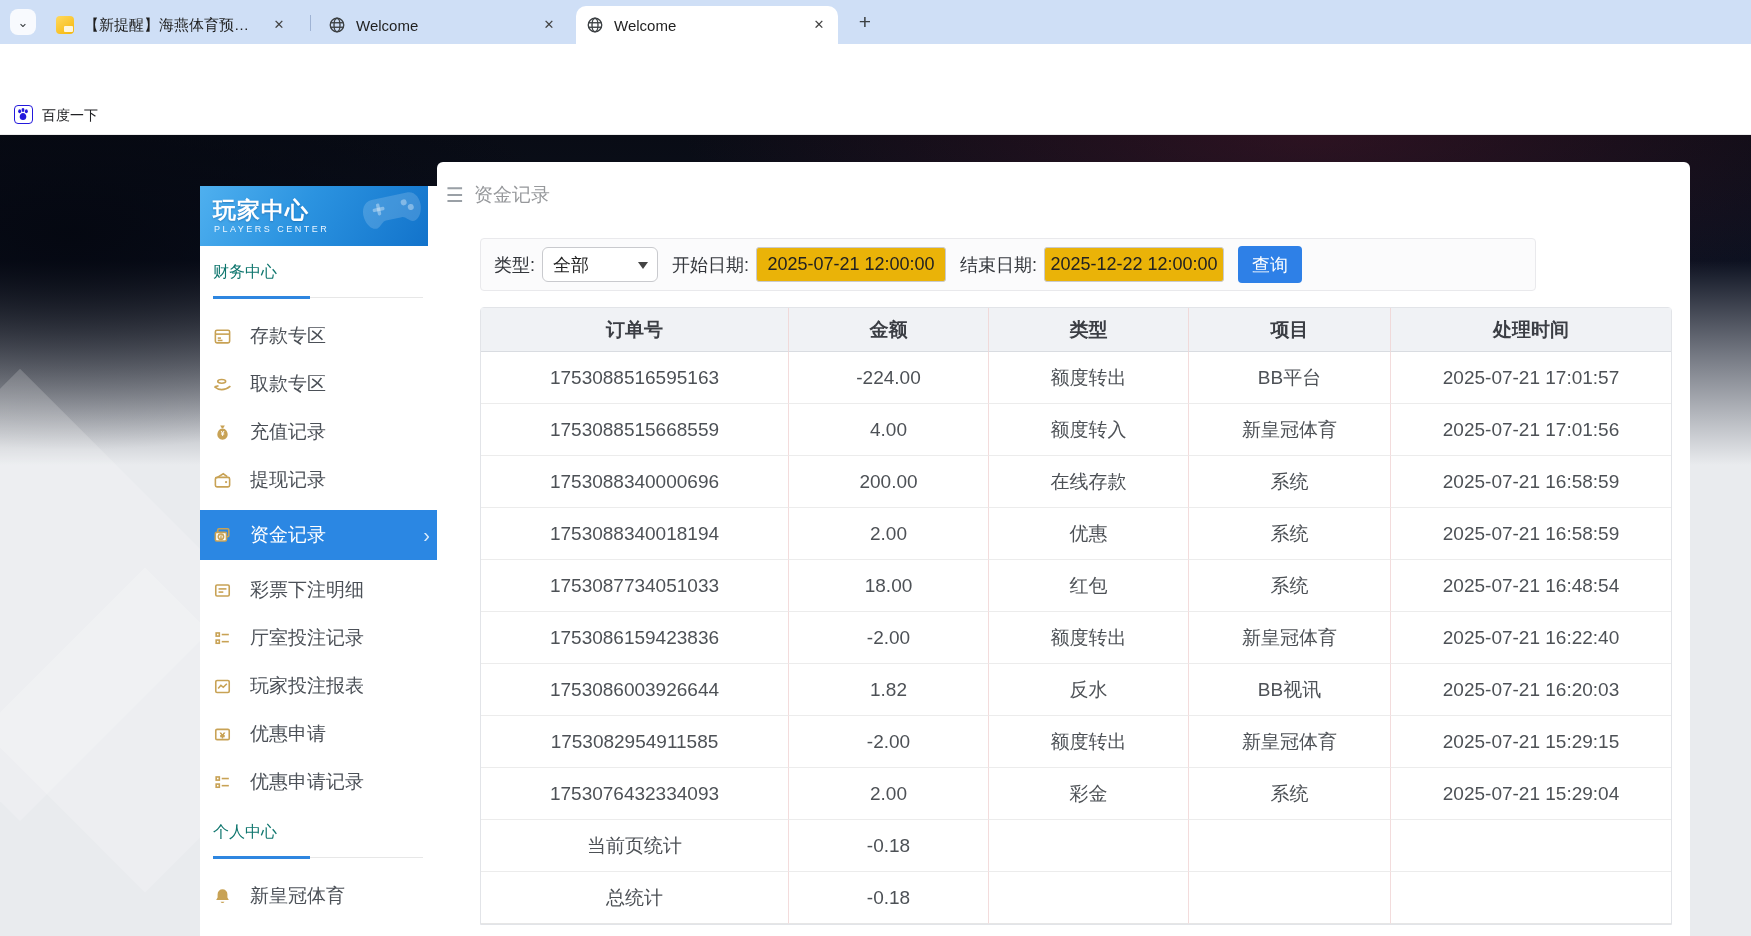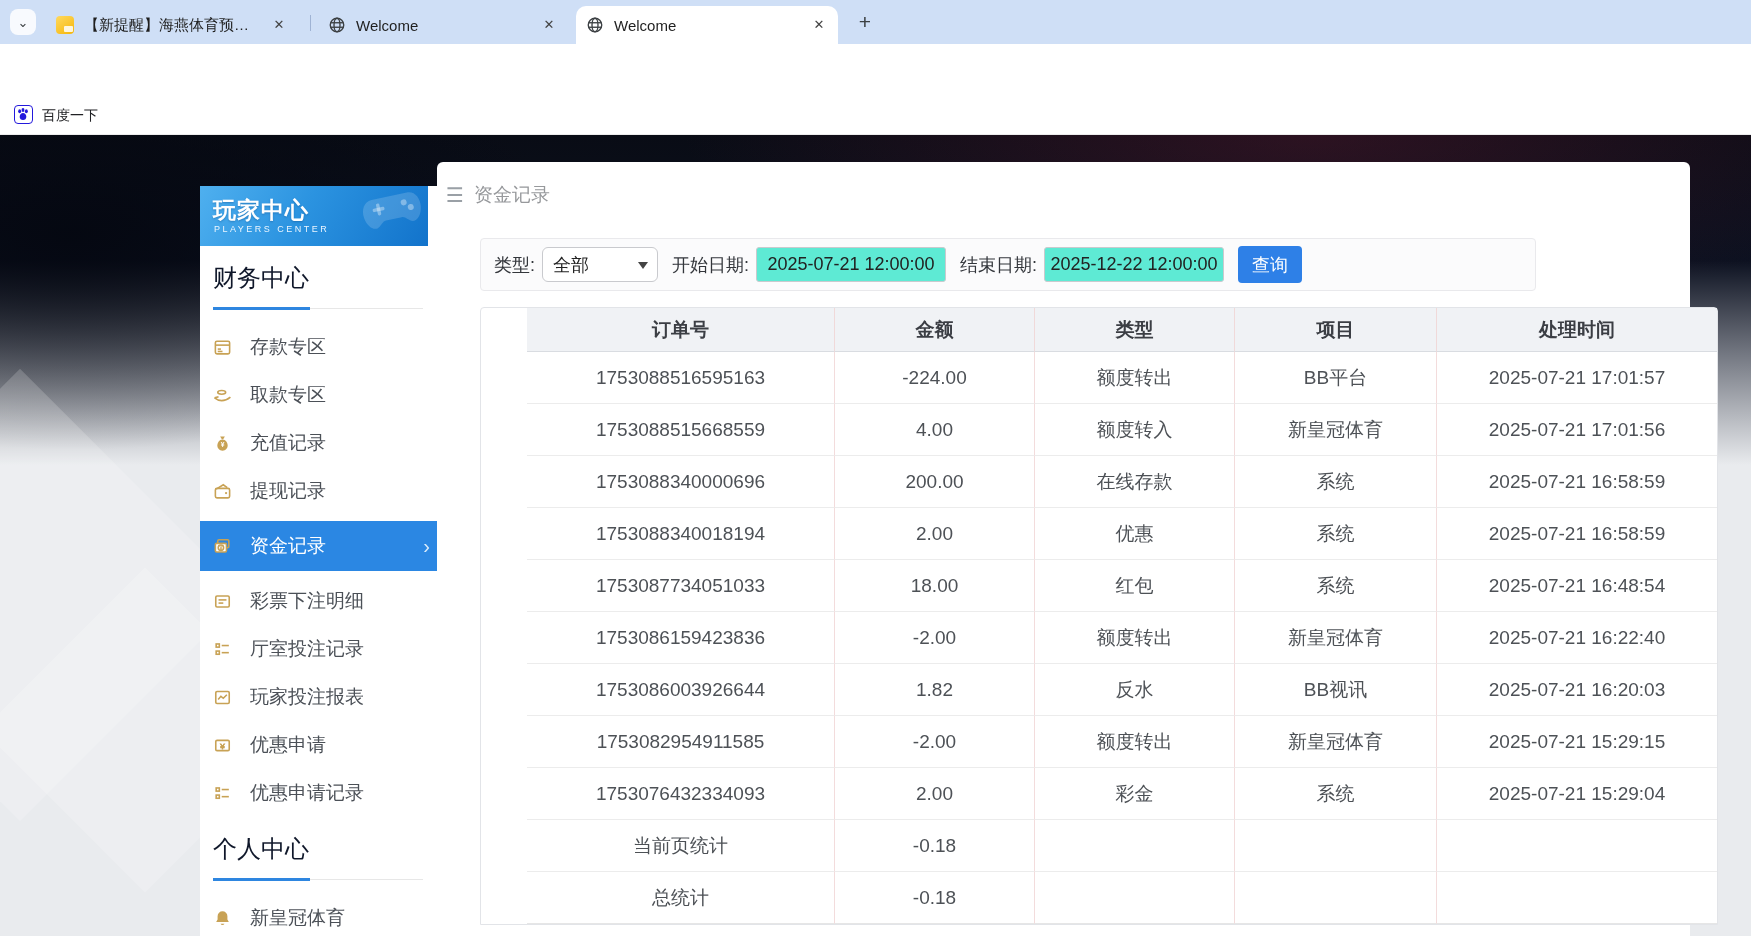--- a/index.html
+++ b/index.html
@@ -47,21 +47,21 @@
   .tri2 { left:30px; top:480px; width:230px; height:230px; }
 
   
   .sidebar { position:absolute; left:200px; top:51px; width:237px; height:750px; background:#ffffff; }
   .sb-header { position:relative; width:228px; height:60px; overflow:hidden;
     background:linear-gradient(120deg,#4fb0ef 0%,#2b93e0 45%,#1273cb 100%); }
   .sb-title { position:absolute; left:13px; top:9px; color:#ffffff; font-size:23px; font-weight:700;
     text-shadow:0 1px 2px rgba(0,60,120,.35); letter-spacing:1px; }
   .sb-sub { position:absolute; left:14px; top:38px; color:#eaf5ff; font-size:9px; letter-spacing:2.5px; }
   .sb-pad { position:absolute; right:4px; top:4px; width:64px; height:40px; opacity:.9; transform:rotate(-12deg); }
-  .sb-section { margin:16px 0 0 13px; font-size:24px; color:#0f172a; }
+  .sb-section { margin:16px 0 0 13px; font-size:16px; color:#0f766e; }
   .sb-underline { position:relative; margin:14px 0 0 13px; width:210px; height:1px; background:#e7e7e7; }
   .sb-underline::before { content:""; position:absolute; left:0; top:-1px; width:97px; height:3px; background:#2e86e0; }
   .sb-items { margin-top:14px; }
   .sb-item { position:relative; height:48px; display:flex; align-items:center; padding-left:13px;
     color:#4b5057; font-size:19px; }
   .sb-item .ic { width:19px; height:19px; margin-right:18px; flex:0 0 auto; }
   .sb-item.active { width:240px; height:50px; margin:6px 0; background:#2b87e3; color:#ffffff;
     border-radius:0 2px 2px 0; }
   .sb-item.active .chev { position:absolute; right:10px; top:50%; transform:translateY(-50%);
     color:#dcecfb; font-size:20px; }
@@ -73,30 +73,30 @@
     color:#97999c; font-size:19px; }
   .breadcrumb .bars { margin-right:10px; font-size:20px; color:#9aa0a6; }
 
   .filterbar { position:absolute; left:43px; top:76px; width:1056px; height:53px; background:#fbfbfc;
     border:1px solid #e9e9ec; border-radius:4px; display:flex; align-items:center; padding-left:13px; }
   .f-label { font-size:18px; color:#33363b; margin-right:7px; }
   .f-select { width:116px; height:35px; background:#fff; border:1px solid #c9cace; border-radius:6px;
     font-size:18px; color:#222; display:flex; align-items:center; padding:0 10px; margin-right:14px; position:relative; }
   .f-select .caret { position:absolute; right:9px; top:14px; width:0; height:0;
     border-left:5px solid transparent; border-right:5px solid transparent; border-top:7px solid #444; }
-  .f-input { height:35px; background:#5eead4; border:1px solid #c9cace; border-radius:3px; font-size:18px;
+  .f-input { height:35px; background:#eab308; border:1px solid #c9cace; border-radius:3px; font-size:18px;
     color:#222; display:flex; align-items:center; justify-content:center; margin-right:14px; }
   .f-input.start { width:190px; }
   .f-input.end { width:180px; }
   .f-btn { width:64px; height:37px; background:#2e80e7; border-radius:4px; color:#fff; font-size:18px;
     display:flex; align-items:center; justify-content:center; margin-left:0px; }
 
   .tablewrap { position:absolute; left:43px; top:145px; width:1190px; }
   table.rec { width:1190px; border-collapse:separate; border-spacing:0; table-layout:fixed;
-    border:1px solid #e2e4e8; border-radius:4px 4px 0 0;padding-left:46px; }
+    border:1px solid #e2e4e8; border-radius:4px 4px 0 0; }
   .col-order{width:308px;} .col-amount{width:200px;} .col-type{width:200px;} .col-project{width:202px;} .col-time{width:280px;}
   th { height:44px; background:#f0f2f5; font-size:19px; font-weight:700; color:#3b3e44;
     border-bottom:1px solid #d9dce1; border-right:1px solid #f0d9d9; text-align:center; }
   th:last-child { border-right:none; }
   td { height:52px; font-size:19px; color:#4d5156; text-align:center;
     border-bottom:1px solid #ececec; border-right:1px solid #f3dcdc; background:#fff; }
   td:last-child { border-right:none; }
   tr:last-child td { border-bottom:1px solid #e6e6e6; }
 </style>
 </head>

